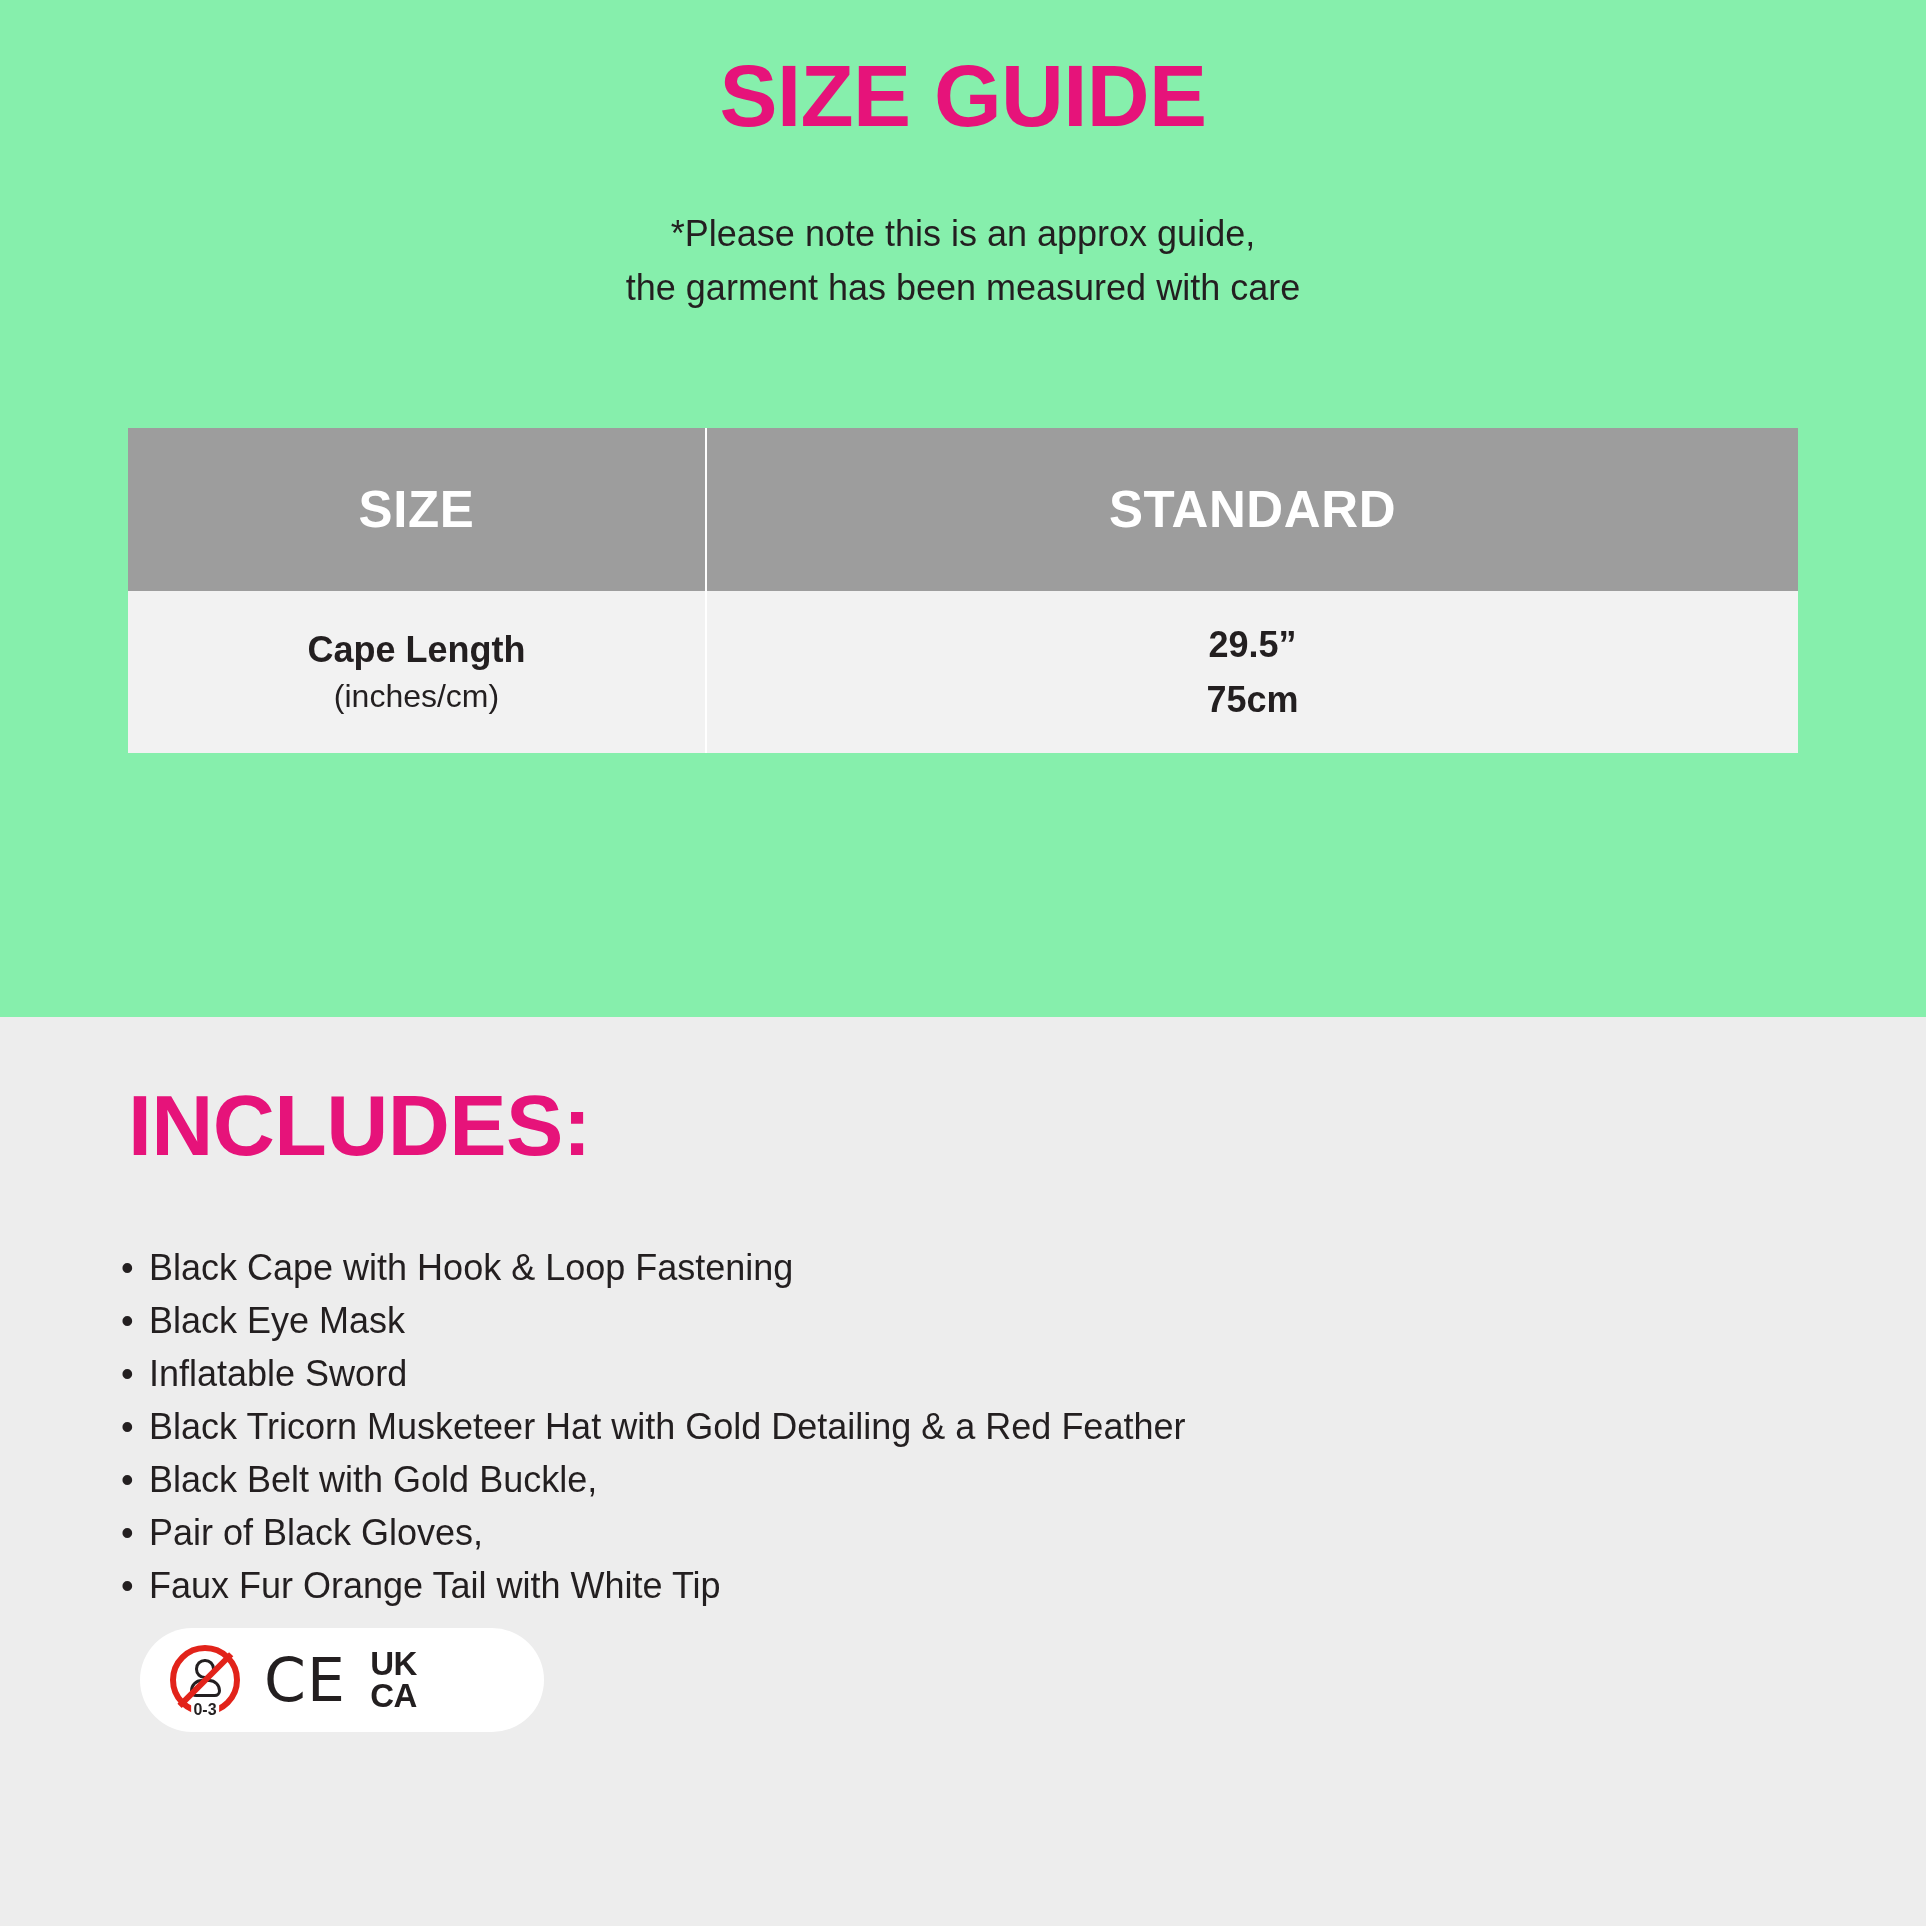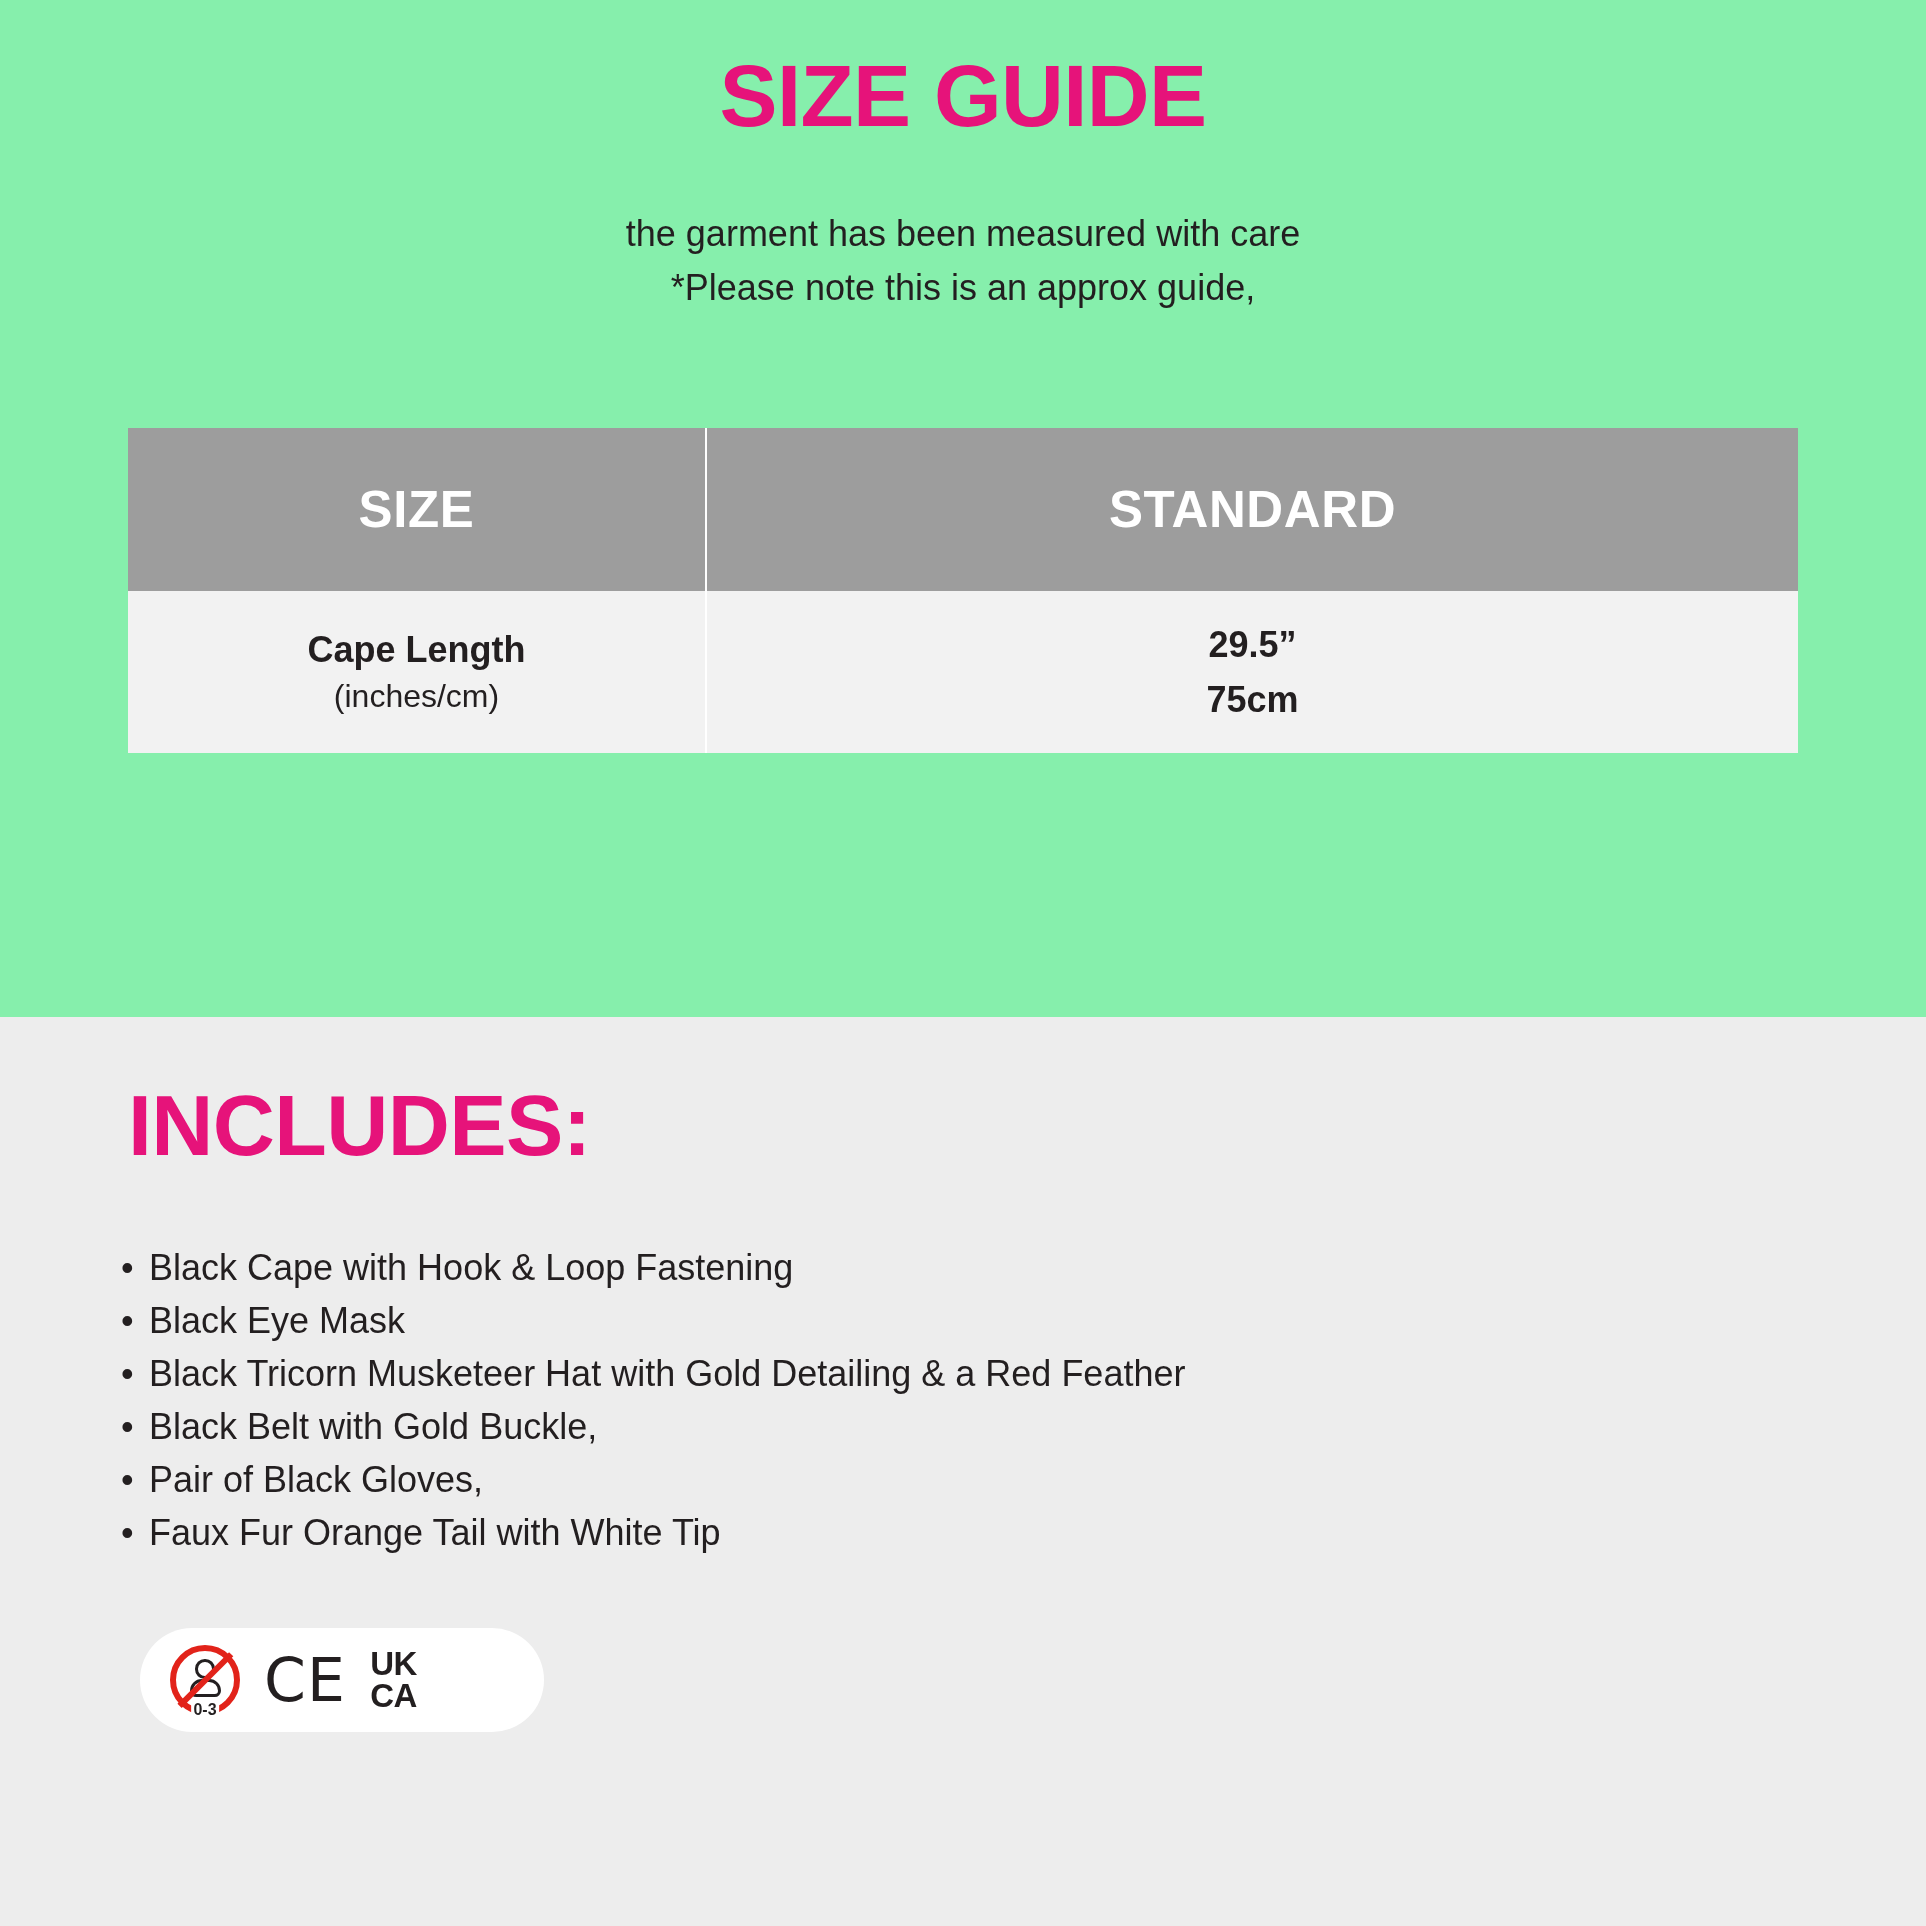--- a/index.html
+++ b/index.html
@@ -244,22 +244,22 @@
 </head>
 <body>
 
 <div class="page">
 
   <div class="top-section">
 
     <div class="size-guide-title">SIZE GUIDE</div>
 
     <div class="note">
+      <div>*Please note this is an approx guide,</div>
       <div>the garment has been measured with care</div>
-      <div>*Please note this is an approx guide,</div>
     </div>
 
     <table class="size-table">
       <thead>
         <tr>
           <th class="col-size">SIZE</th>
           <th class="col-std">STANDARD</th>
         </tr>
       </thead>
       <tbody>
@@ -284,20 +284,23 @@
     <div class="includes-title">INCLUDES:</div>
 
     <ul class="includes-list">
       <li>
         <span class="bullet">•</span><span>Black Cape with Hook &amp; Loop Fastening</span>
       </li>
       <li>
         <span class="bullet">•</span><span>Black Eye Mask</span>
       </li>
       <li>
+        <span class="bullet">•</span><span>Inflatable Sword</span>
+      </li>
+      <li>
         <span class="bullet">•</span><span>Black Tricorn Musketeer Hat with Gold Detailing &amp; a Red Feather</span>
       </li>
       <li>
         <span class="bullet">•</span><span>Black Belt with Gold Buckle,</span>
       </li>
       <li>
         <span class="bullet">•</span><span>Pair of Black Gloves,</span>
       </li>
       <li>
         <span class="bullet">•</span><span>Faux Fur Orange Tail with White Tip</span>

